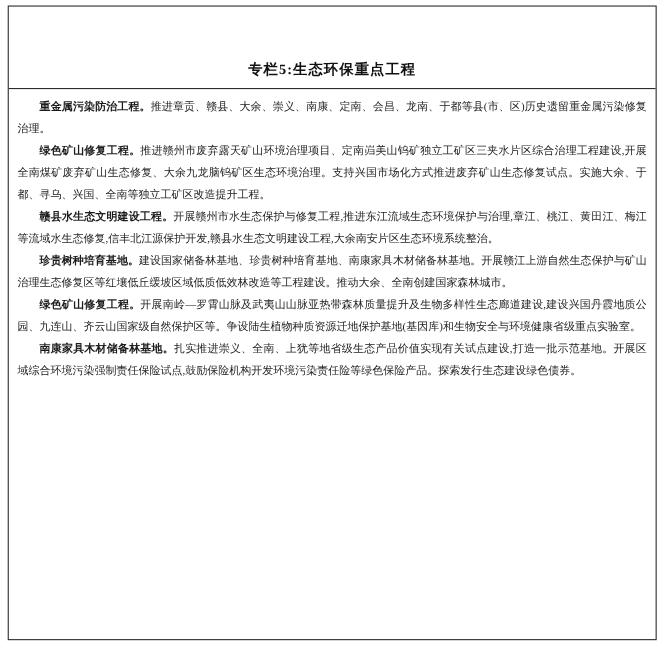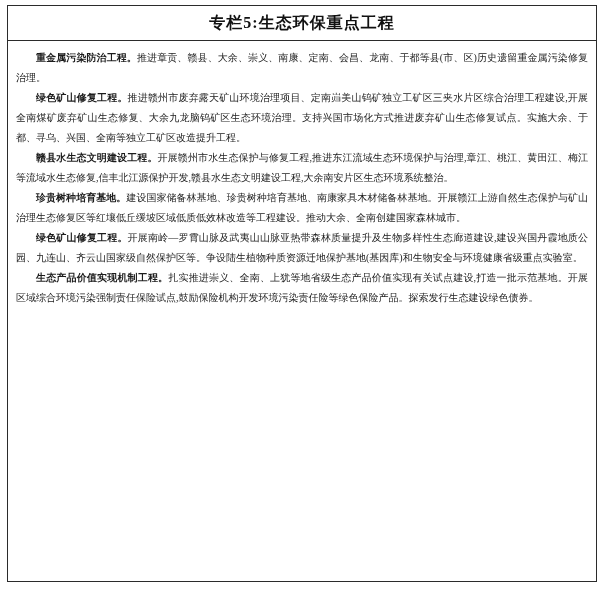--- a/index.html
+++ b/index.html
@@ -20,23 +20,24 @@
     box-sizing: border-box;
     border: 1px solid #2b2b2b;
     background: #ffffff;
   }
   .panel-title {
     height: 34px;
     line-height: 34px;
     border-bottom: 1px solid #2b2b2b;
     text-align: center;
     font-weight: bold;
-    font-size: 16px;
+    font-size: 13px;
     letter-spacing: 1px;
     color: #111;
+    margin-top: 40px;
   }
   .panel-body {
     padding: 7px 8px 0 8px;
     font-size: 10px;
     line-height: 20px;
     text-align: justify;
     text-justify: inter-ideograph;
   }
   .para {
     margin: 0;
@@ -50,15 +51,15 @@
 <body>
 
 <div class="panel">
   <div class="panel-title">专栏5:生态环保重点工程</div>
   <div class="panel-body">
     <p class="para"><span class="lead">重金属污染防治工程。</span><span>推进章贡、赣县、大余、崇义、南康、定南、会昌、龙南、于都等县(市、区)历史遗留重金属污染修复治理。</span></p>
     <p class="para"><span class="lead">绿色矿山修复工程。</span><span>推进赣州市废弃露天矿山环境治理项目、定南岿美山钨矿独立工矿区三夹水片区综合治理工程建设,开展全南煤矿废弃矿山生态修复、大余九龙脑钨矿区生态环境治理。支持兴国市场化方式推进废弃矿山生态修复试点。实施大余、于都、寻乌、兴国、全南等独立工矿区改造提升工程。</span></p>
     <p class="para"><span class="lead">赣县水生态文明建设工程。</span><span>开展赣州市水生态保护与修复工程,推进东江流域生态环境保护与治理,章江、桃江、黄田江、梅江等流域水生态修复,信丰北江源保护开发,赣县水生态文明建设工程,大余南安片区生态环境系统整治。</span></p>
     <p class="para"><span class="lead">珍贵树种培育基地。</span><span>建设国家储备林基地、珍贵树种培育基地、南康家具木材储备林基地。开展赣江上游自然生态保护与矿山治理生态修复区等红壤低丘缓坡区域低质低效林改造等工程建设。推动大余、全南创建国家森林城市。</span></p>
     <p class="para"><span class="lead">绿色矿山修复工程。</span><span>开展南岭—罗霄山脉及武夷山山脉亚热带森林质量提升及生物多样性生态廊道建设,建设兴国丹霞地质公园、九连山、齐云山国家级自然保护区等。争设陆生植物种质资源迁地保护基地(基因库)和生物安全与环境健康省级重点实验室。</span></p>
-    <p class="para"><span class="lead">生态产品价值实现机制工程。</span><span>扎实推进崇义、全南、上犹等地省级生态产品价值实现有关试点建设,打造一批示范基地。开展区域综合环境污染强制责任保险试点,鼓励保险机构开发环境污染责任险等绿色保险产品。探索发行生态建设绿色债券。</span></p>
+    <p class="para"><span class="lead">南康家具木材储备林基地。</span><span>扎实推进崇义、全南、上犹等地省级生态产品价值实现有关试点建设,打造一批示范基地。开展区域综合环境污染强制责任保险试点,鼓励保险机构开发环境污染责任险等绿色保险产品。探索发行生态建设绿色债券。</span></p>
   </div>
 </div>
 
 </body></html>

